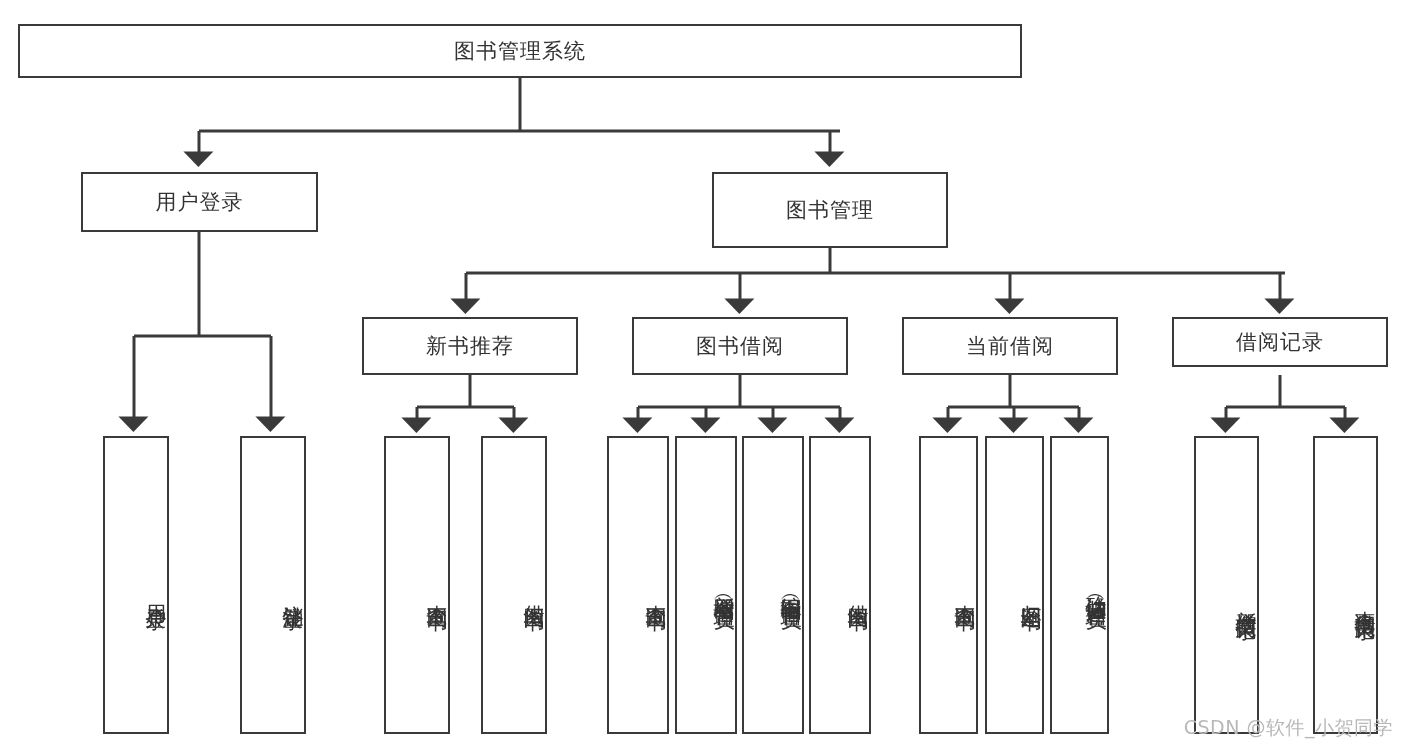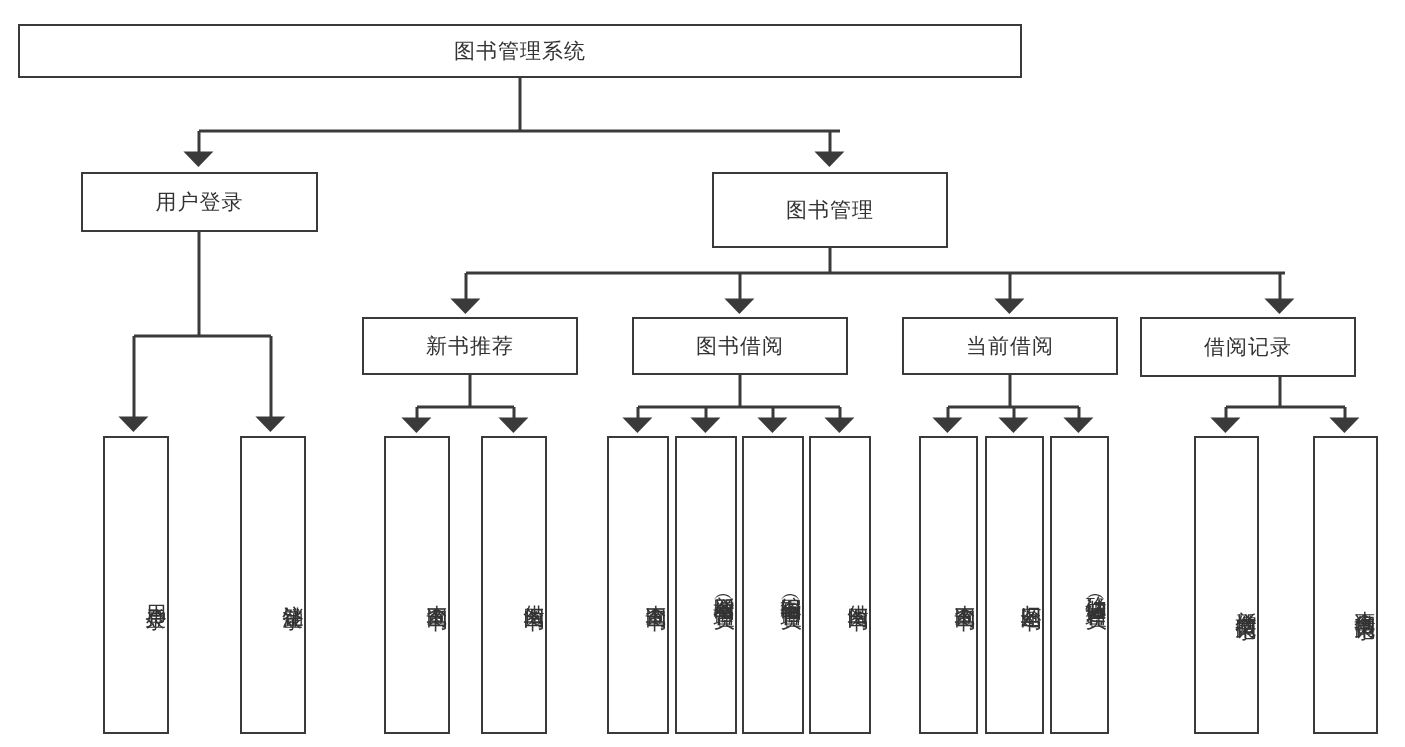--- a/index.html
+++ b/index.html
@@ -142,21 +142,21 @@
 
   <div class="node h" style="left:362px; top:317px; width:216px; height:58px;text-align:center;">
     <span class="label">新书推荐</span>
   </div>
   <div class="node h" style="left:632px; top:317px; width:216px; height:58px;">
     <span class="label">图书借阅</span>
   </div>
   <div class="node h" style="left:902px; top:317px; width:216px; height:58px;">
     <span class="label">当前借阅</span>
   </div>
-  <div class="node h" style="left:1140px; top:317px; width:216px; height:60px;">
+  <div class="node h" style="left:1172px; top:317px; width:216px; height:50px;">
     <span class="label">借阅记录</span>
   </div>
 
   <div class="node v" style="left:103px; top:436px; width:66px; height:298px;">
     <span class="label">用户登录</span>
   </div>
   <div class="node v" style="left:240px; top:436px; width:66px; height:298px;">
     <span class="label">注销登录</span>
   </div>
 
@@ -190,14 +190,15 @@
     <span class="label">确认归还（管理员）</span>
   </div>
 
   <div class="node v" style="left:1194px; top:436px; width:65px; height:298px; padding-top:30px;">
     <span class="label">新增借阅记录</span>
   </div>
   <div class="node v" style="left:1313px; top:436px; width:65px; height:298px; padding-top:30px;">
     <span class="label">查询借阅记录</span>
   </div>
 
+  <div class="watermark">CSDN @软件_小贺同学</div>
 
 </div>
 
 </body></html>

